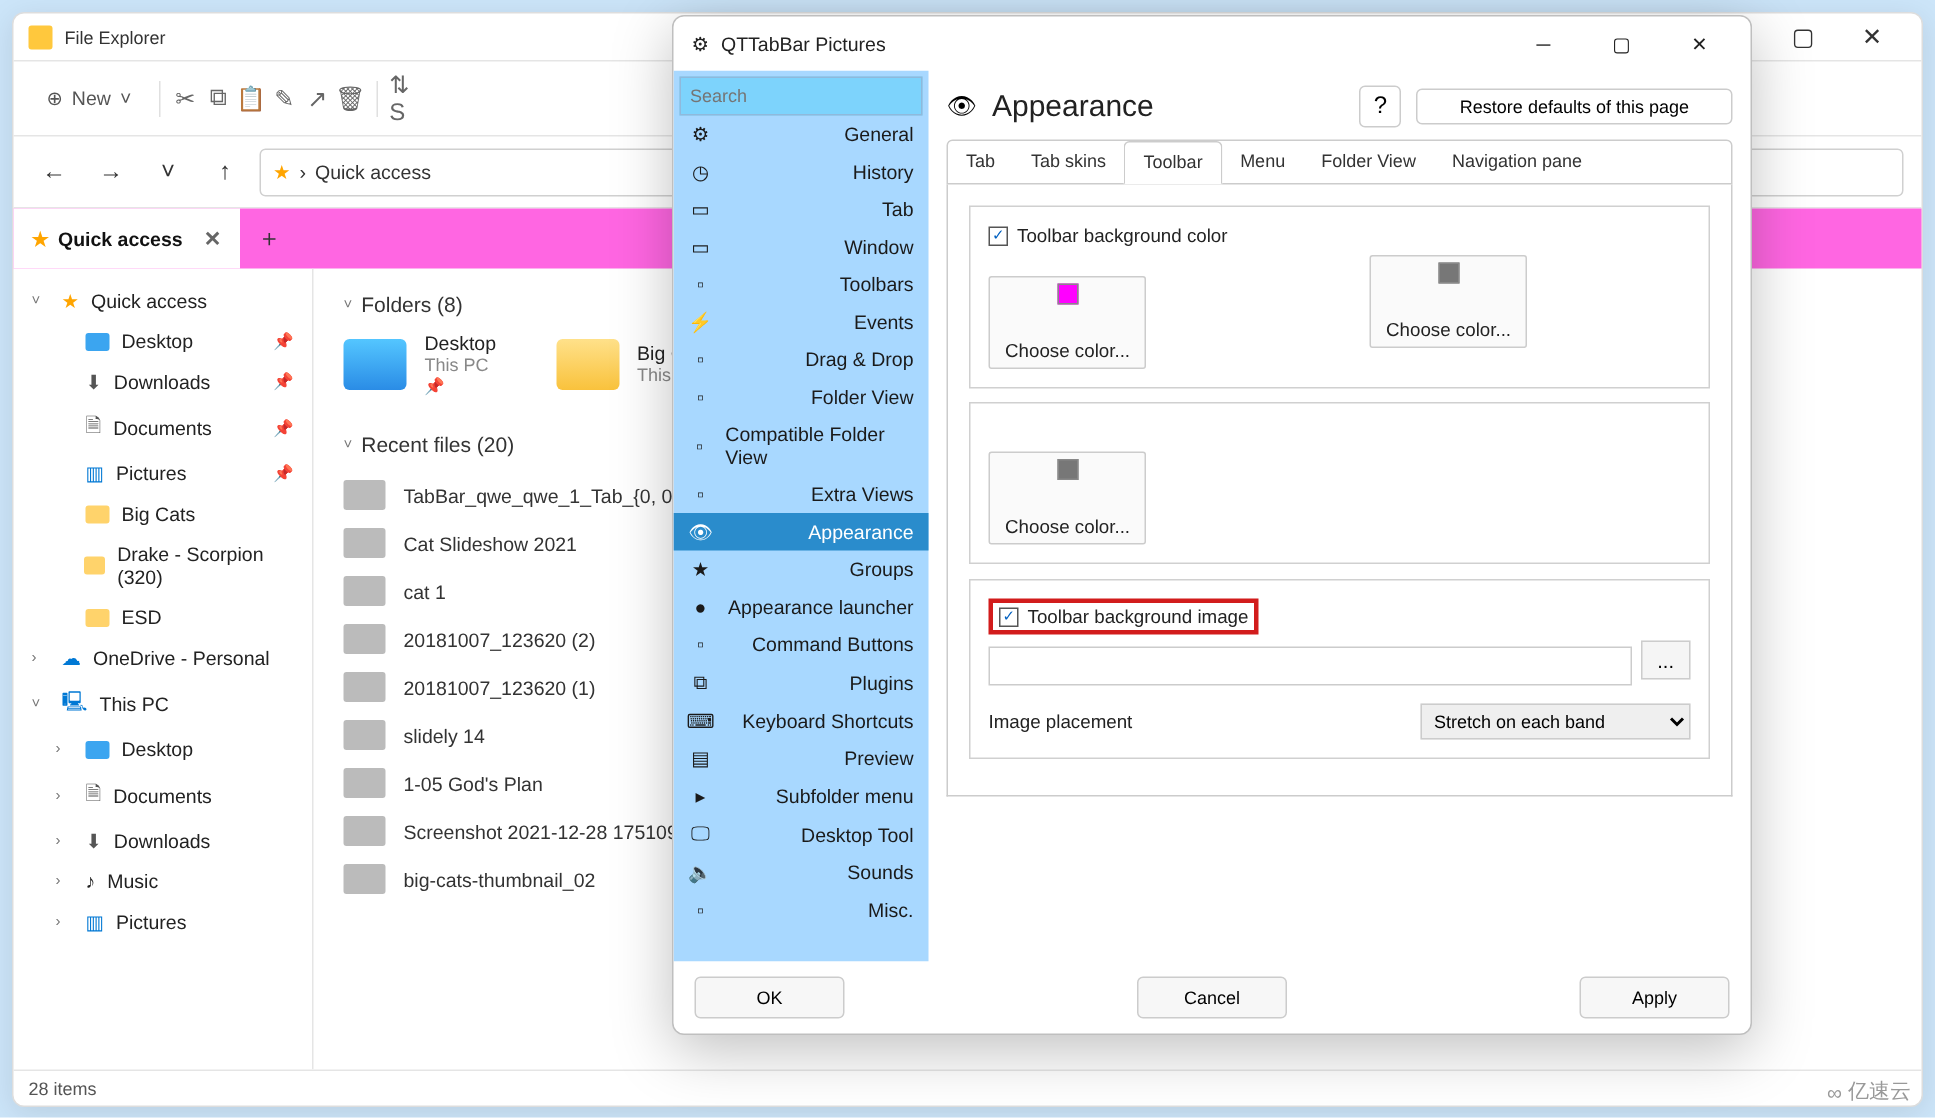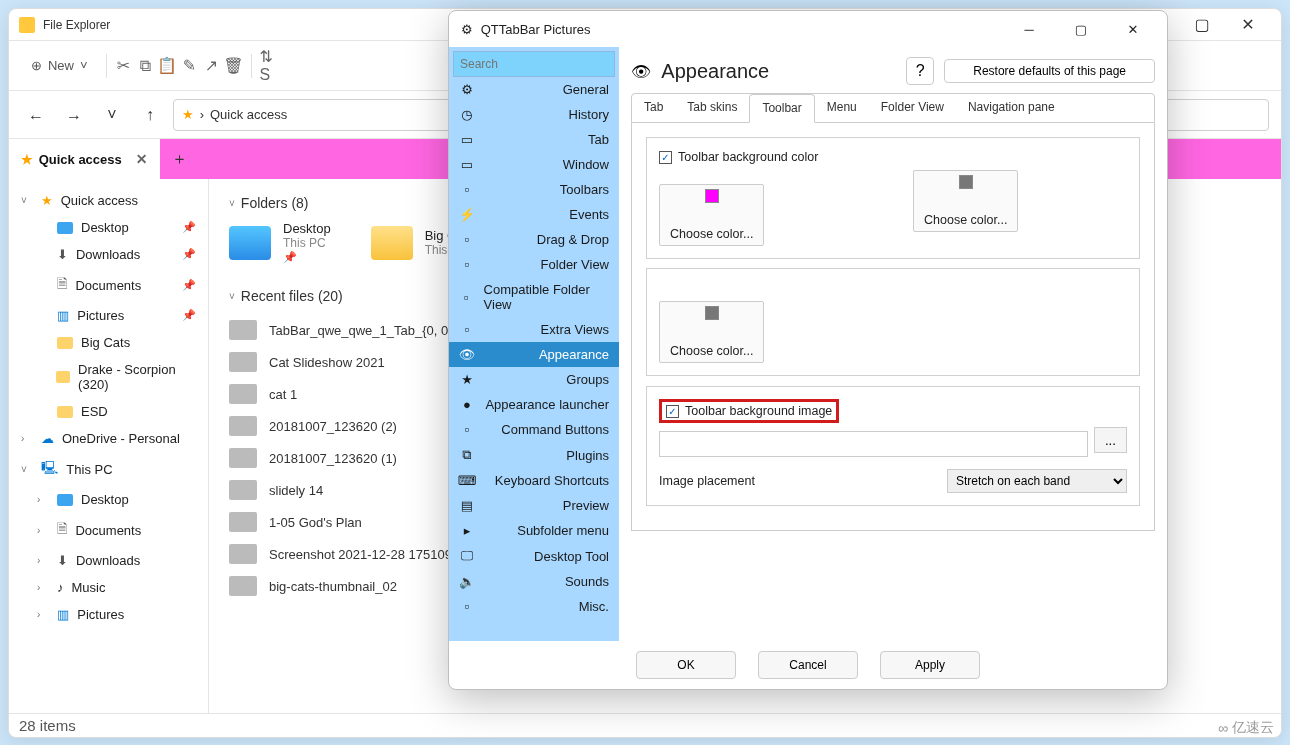--- a/index.html
+++ b/index.html
@@ -40,21 +40,21 @@
 .group-title .chev { color: #777; font-size: 10px; }
 .folders-grid { display: flex; gap: 40px; margin-bottom: 24px; }
 .folder-card { display: flex; align-items: center; gap: 12px; }
 .folder-big { width: 42px; height: 34px; background: linear-gradient(#54c6ff,#2a8ce6); border-radius: 4px; }
 .folder-big.yel { background: linear-gradient(#ffe18a,#f9c23c); }
 .folder-card .meta { font-size: 12px; }
 .folder-card .name { color: #222; font-size: 13px; }
 .folder-card .path { color: #888; }
 .file-row { display: flex; align-items: center; gap: 12px; padding: 6px 0; font-size: 13px; color: #333; }
 .file-thumb { width: 28px; height: 20px; background: #bbb; border-radius: 2px; flex-shrink: 0; }
-.statusbar { height: 24px; border-top: 1px solid #e5e5e5; display: flex; align-items: center; padding: 0 10px; font-size: 15px; color: #555; }
+.statusbar { height: 24px; border-top: 1px solid #e5e5e5; display: flex; align-items: center; padding: 0 10px; font-size: 12px; color: #555; }
 
 
 .dlg { position: absolute; left: 448px; top: 10px; width: 720px; height: 680px; background: #fff; border-radius: 8px; border: 1px solid #bfbfbf; box-shadow: 0 10px 40px rgba(0,0,0,0.25); display: flex; flex-direction: column; }
 .dlg-title { height: 36px; display: flex; align-items: center; padding: 0 12px; gap: 8px; font-size: 13px; color: #222; }
 .dlg-title .spacer { flex: 1; }
 .dlg-title .wc { width: 44px; text-align: center; }
 .dlg-body { flex: 1; display: flex; overflow: hidden; }
 .dlg-side { width: 170px; background: #a8d8ff; display: flex; flex-direction: column; }
 .dlg-search { margin: 4px 4px 0 4px; border: 1px solid #8fb9dc; background: #7dd3fc; height: 26px; padding: 0 6px; font-size: 12px; }
 .dlg-side-item { display: flex; align-items: center; padding: 5px 10px; gap: 10px; font-size: 13px; color: #1a1a1a; justify-content: flex-end; }
@@ -77,21 +77,21 @@
 .colorbtn { margin-top: 20px; display: inline-flex; align-items: center; gap: 24px; border: 1px solid #ccc; padding: 4px 10px; border-radius: 2px; background:#fafafa;flex-direction:column; }
 .swatch { width: 14px; height: 14px; background: #f0f; display:inline-block; border:1px solid #888; }
 .swatch.grey { background: #777; }
 .hl { border: 3px solid #d21c1c; padding: 2px 4px; display: inline-block; }
 .pathinput { width: 100%; height: 26px; border: 1px solid #ccc; margin-top: 8px; }
 .browse-btn { width: 36px; height: 26px; border: 1px solid #ccc; background:#f5f5f5; margin-left: 6px; }
 .droprow { display: flex; align-items: center; margin-top: 12px; }
 .droprow label { flex: 1; }
 .droprow select { width: 180px; height: 24px; border: 1px solid #ccc; font-size:12px; padding:0 4px; }
 .dlg-version { font-size: 12px; color: #1258c7; text-decoration: underline; padding: 6px 12px; }
-.dlg-foot { display: flex; justify-content: center; gap: 22px; padding: 10px 14px; }
+.dlg-foot { display: flex; justify-content: space-between; gap: 22px; padding: 10px 14px; }
 .dlg-foot button { width: 100px; height: 28px; border: 1px solid #ccc; background: #f7f7f7; border-radius: 4px; font-size: 12px; }
 .watermark { position: absolute; right: 16px; bottom: 8px; font-size: 14px; color: #999; display:flex; align-items:center; gap:4px; }
 </style>
 </head>
 <body>
 
 <div class="fe-window">
   <div class="titlebar">
     <span class="icon"></span>
     <span class="title">File Explorer</span>

